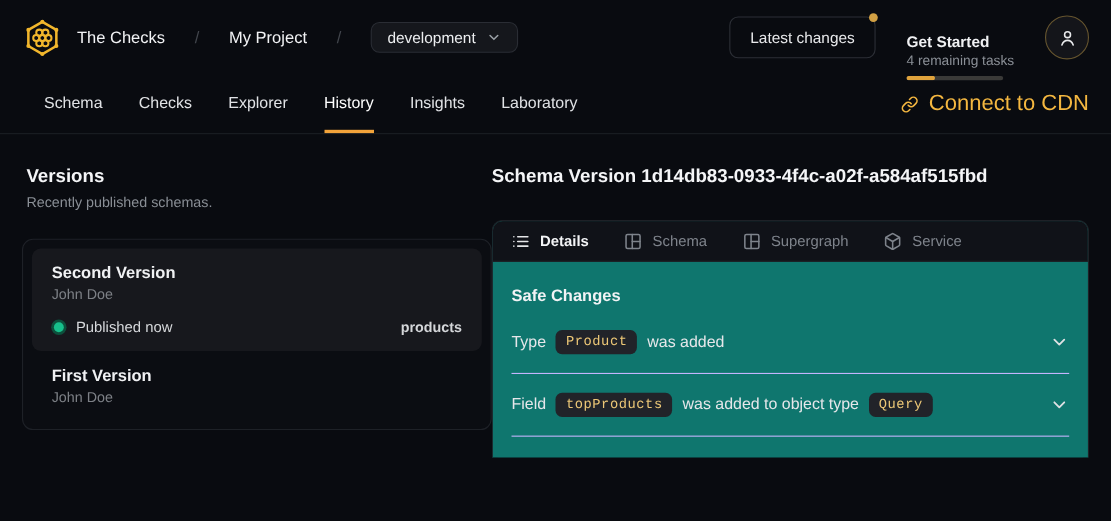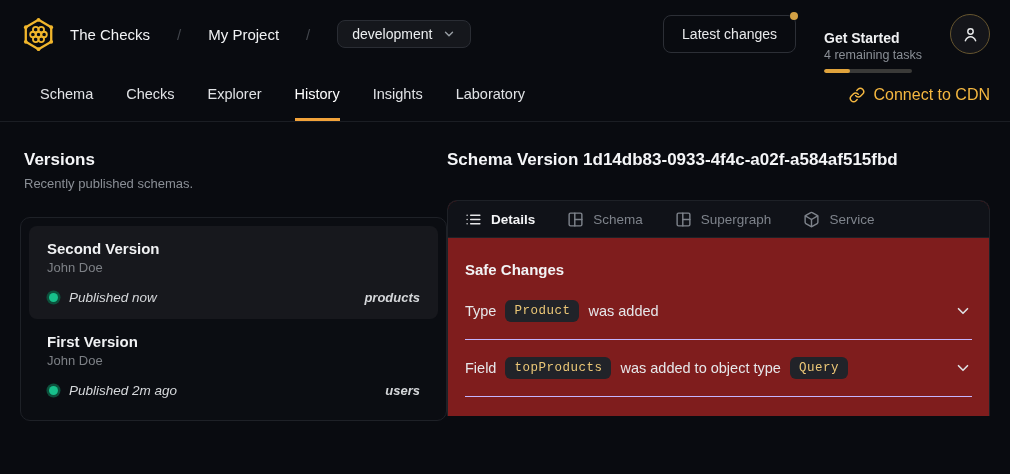--- a/index.html
+++ b/index.html
@@ -75,21 +75,21 @@
     display: flex; align-items: center;
     font-size: 14.5px; color: #e0e2e5;
     border-bottom: 3px solid transparent;
     padding-top: 2px;
     cursor: pointer;
   }
   .nav-tab.active { color: #ffffff; border-bottom-color: #f2a33a; }
   .cdn-link {
     margin-left: auto;
     display: flex; align-items: center; gap: 9px;
-    color: #f4b740; font-size: 16px;
+    color: #f4b740; font-size: 20px;
     cursor: pointer;
   }
 
   
   .main {
     display: grid;
     grid-template-columns: 427px 1fr;
     padding: 28px 20px 0 20px;
   }
   .panel-title { font-size: 17px; font-weight: 700; color: #f4f5f7; padding-left: 4px; }
@@ -100,38 +100,38 @@
     margin-top: 26px;
     border: 1px solid #1e2127;
     border-radius: 10px;
     padding: 8px;
     background: #0b0d12;
   }
   .version-card { border-radius: 8px; padding: 14px 18px; cursor: pointer; }
   .version-card.selected { background: #17181d; }
   .vc-title { font-size: 15px; font-weight: 600; color: #f0f1f3; }
   .vc-author { font-size: 13px; color: #7d8086; margin-top: 3px; }
-  .vc-meta { display: flex; align-items: center; margin-top: 15px; font-style: italic; }
+  .vc-meta { display: flex; align-items: center; margin-top: 15px; }
   .pub-dot {
     width: 9px; height: 9px; border-radius: 50%;
     background: #17c08b;
     box-shadow: 0 0 0 2.5px #0d503c;
     margin: 0 11px 0 2px;
   }
   .vc-published { font-size: 13.5px; color: #d6d8db; }
   .vc-service { margin-left: auto; font-size: 13px; font-weight: 700; color: #d4d6d9; }
 
   
   .detail-box {
     margin-top: 30px;
     border: 1px solid #1e2127;
     border-bottom: none;
     border-radius: 10px 10px 0 0;
     height: 216px;
-    background: #7f1d1d;
+    background: #0f766e;
     overflow: hidden;
   }
   .detail-tabs {
     height: 37px;
     display: flex; align-items: center; gap: 32px;
     padding: 0 17px;
     background: #101218;
     border-bottom: 1px solid #1e2127;
   }
   .detail-tab { display: flex; align-items: center; gap: 9px; font-size: 13.5px; color: #7e838b; cursor: pointer; }
@@ -250,25 +250,20 @@
         <div class="vc-author">John Doe</div>
         <div class="vc-meta">
           <span class="pub-dot"></span>
           <span class="vc-published">Published now</span>
           <span class="vc-service">products</span>
         </div>
       </div>
       <div class="version-card">
         <div class="vc-title">First Version</div>
         <div class="vc-author">John Doe</div>
-        <div class="vc-meta">
-          <span class="pub-dot"></span>
-          <span class="vc-published">Published 2m ago</span>
-          <span class="vc-service">users</span>
-        </div>
       </div>
     </div>
   </div>
 
   <div>
     <div class="panel-title" style="padding-left:0;">Schema Version 1d14db83-0933-4f4c-a02f-a584af515fbd</div>
 
     <div class="detail-box">
       <div class="detail-tabs">
         <div class="detail-tab active">

